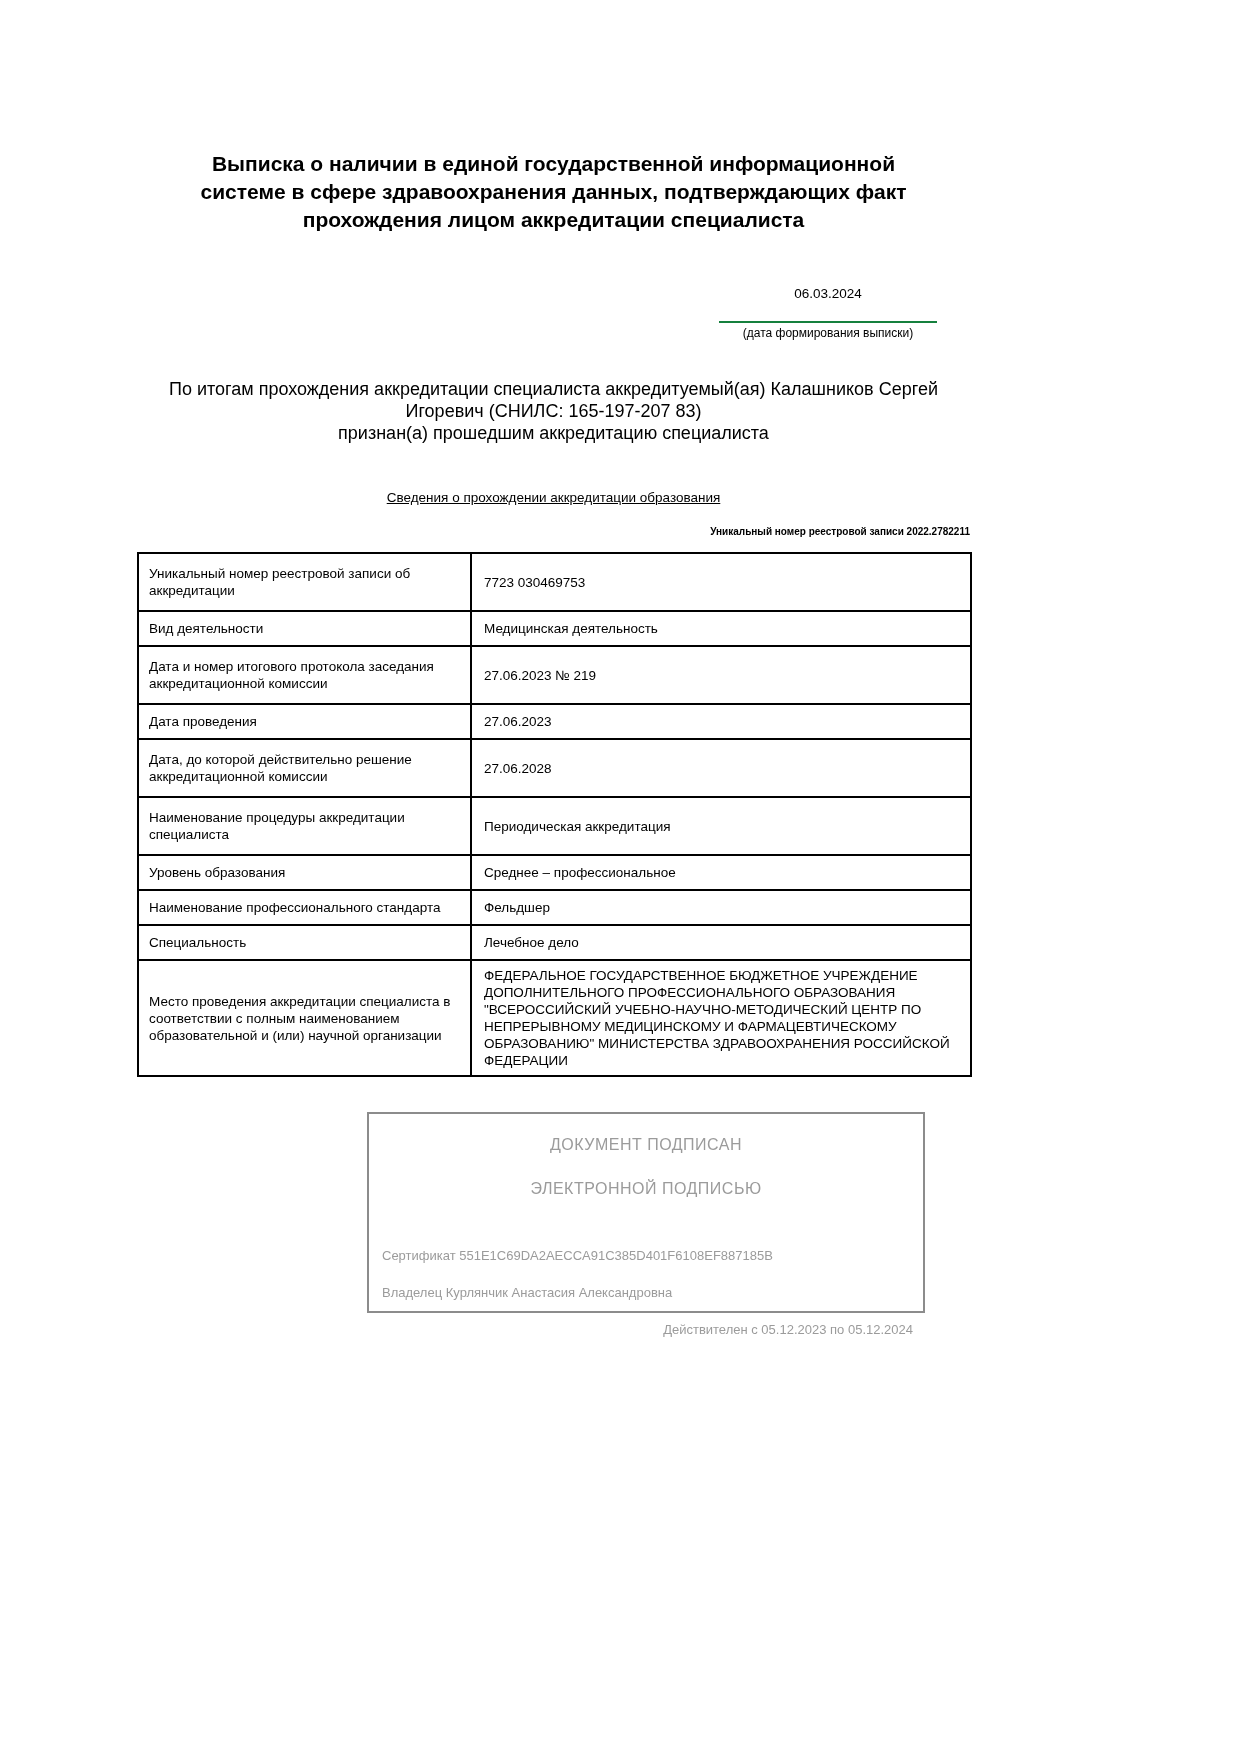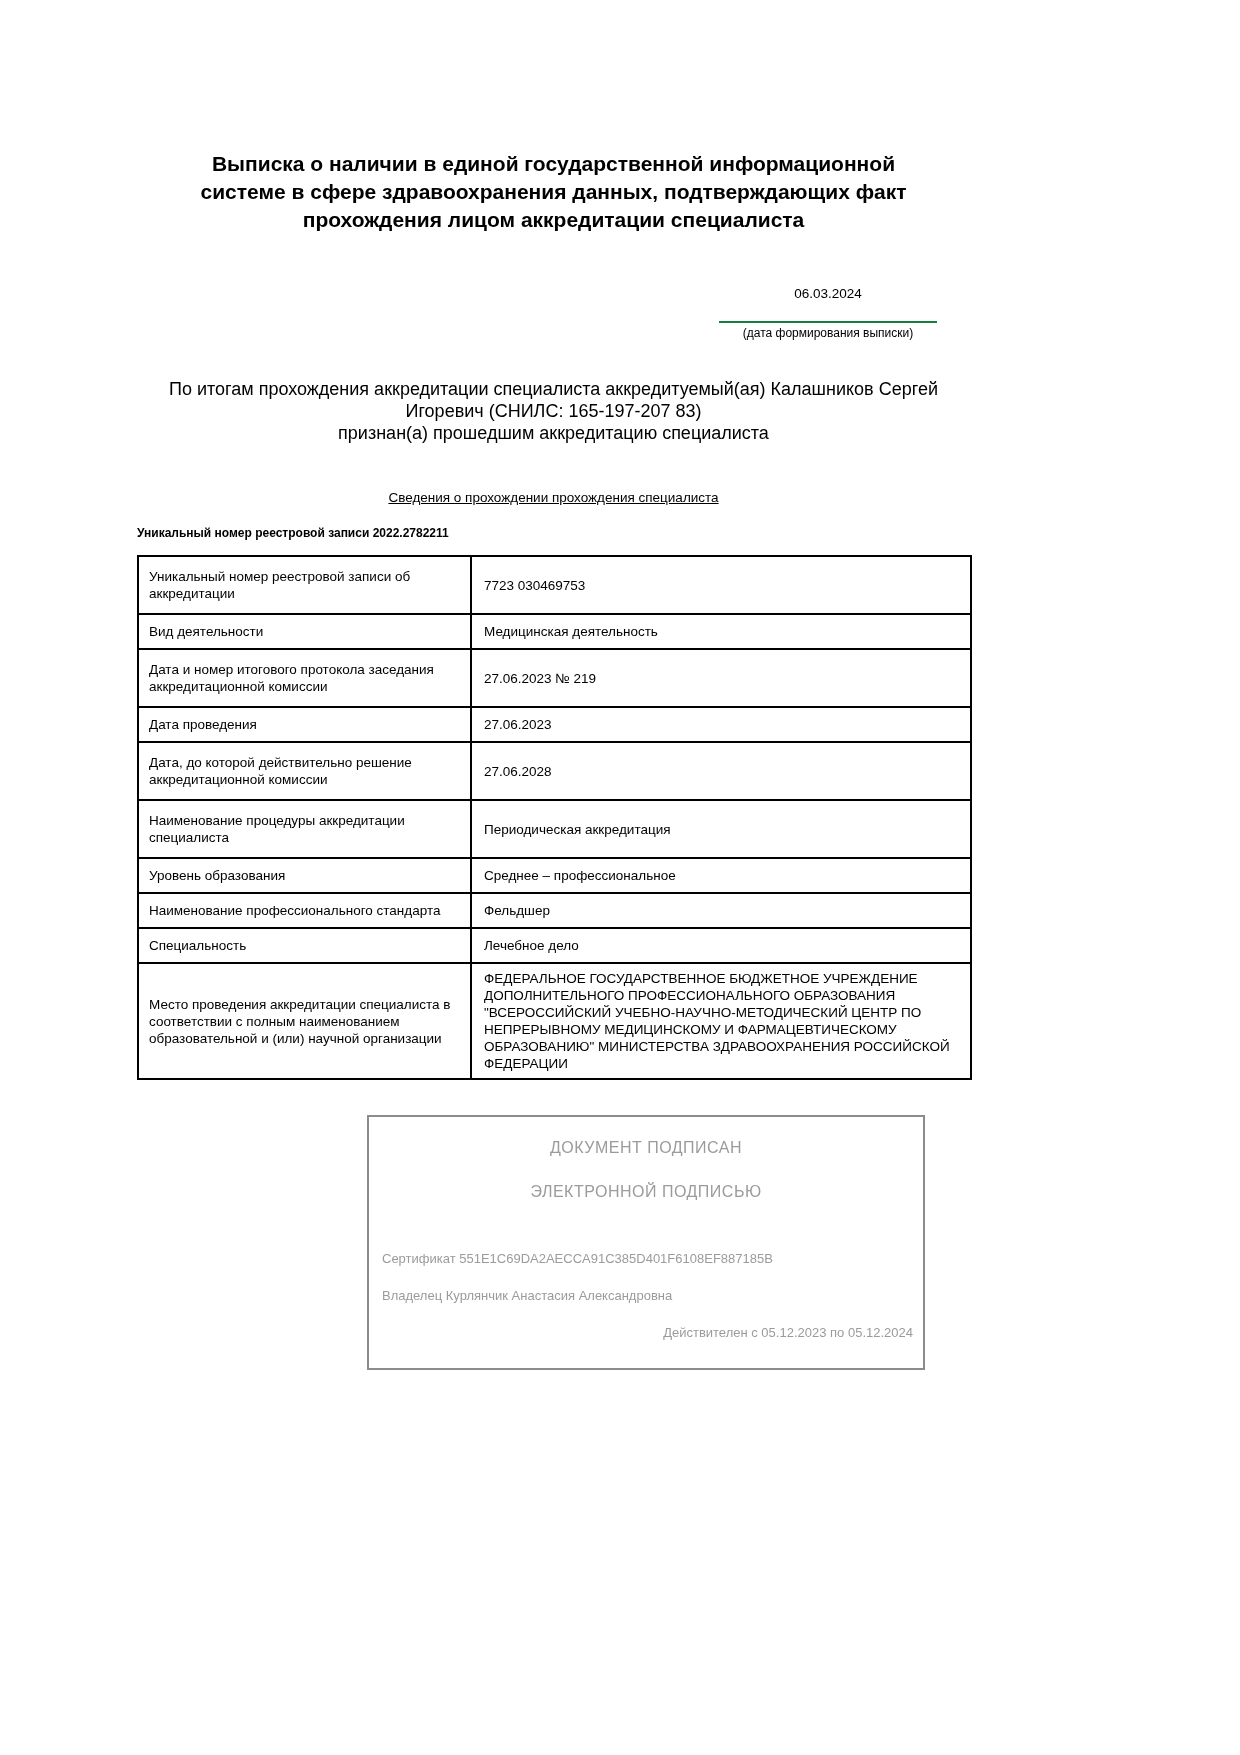--- a/index.html
+++ b/index.html
@@ -52,22 +52,22 @@
     line-height: 22px;
   }
   .section-heading {
     margin-top: 46px;
     text-align: center;
     font-size: 13.5px;
     text-decoration: underline;
   }
   .record-number {
     margin-top: 21px;
-    text-align: left;
-    font-size: 12px;
+    text-align: right;
+    font-size: 10px;
     font-weight: bold;
   }
   table.acc-table {
     margin-top: 15px;
     border-collapse: collapse;
     width: 833px;
     table-layout: fixed;
   }
   table.acc-table td {
     border: 2px solid #000000;
@@ -76,21 +76,21 @@
     vertical-align: middle;
   }
   td.cell-label { padding: 6px 10px 6px 10px; }
   td.cell-value { padding: 6px 8px 6px 12px; line-height: 19px; }
   tr.row-tall td { height: 44px; }
   tr.row-short td { height: 21px; }
   .sig-box {
     margin-top: 35px;
     margin-left: 230px;
     width: 558px;
-    height: 255px;
+    height: 201px;
     border: 2px solid #8c8c8c;
     box-sizing: border-box;
     color: #9b9b9b;
   }
   .sig-title {
     text-align: center;
     font-size: 16px;
     letter-spacing: 0.5px;
   }
   .sig-title.first { margin-top: 22px; }
@@ -119,21 +119,21 @@
     <div class="date-block">
       <div class="date-value">06.03.2024</div>
       <div class="date-caption">(дата формирования выписки)</div>
     </div>
 
     <div class="intro">
       <div>По итогам прохождения аккредитации специалиста аккредитуемый(ая) Калашников Сергей Игоревич (СНИЛС: 165-197-207 83)</div>
       <div>признан(а) прошедшим аккредитацию специалиста</div>
     </div>
 
-    <div class="section-heading">Сведения о прохождении прохождения специалиста</div>
+    <div class="section-heading">Сведения о прохождении аккредитации образования</div>
 
     <div class="record-number">Уникальный номер реестровой записи 2022.2782211</div>
 
     <table class="acc-table">
       <colgroup>
         <col style="width:333px">
         <col style="width:500px">
       </colgroup>
       <tbody>
         <tr class="row-tall">

